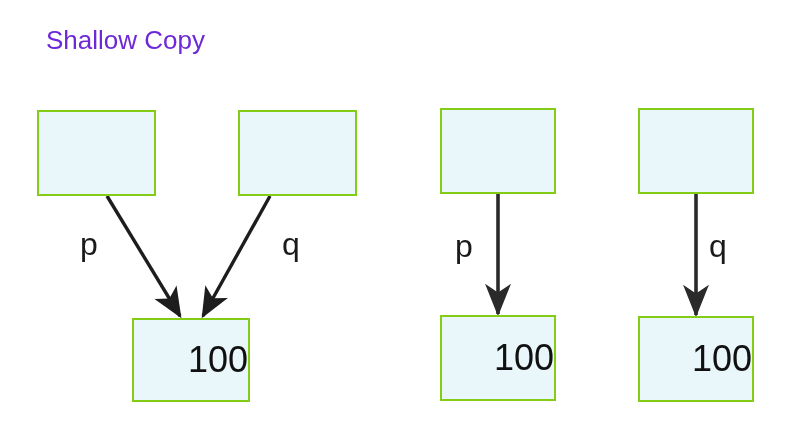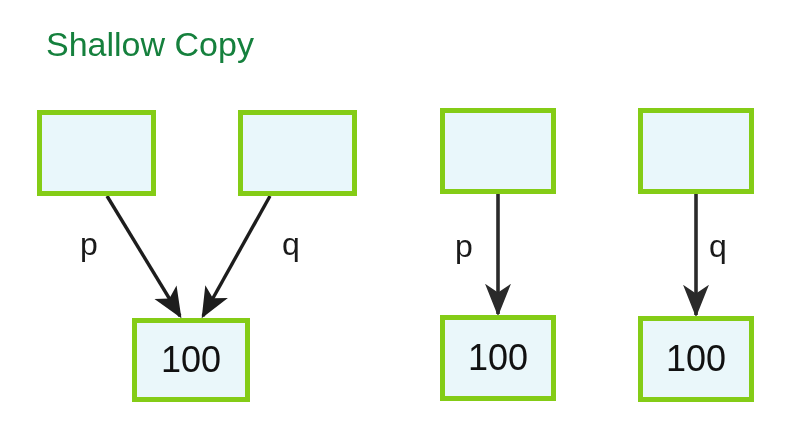--- a/index.html
+++ b/index.html
@@ -21,35 +21,35 @@
   .svg-layer {
     position: absolute;
     left: 0;
     top: 0;
     width: 812px;
     height: 448px;
   }
   .panel-title {
     position: absolute;
     font-family: "Liberation Sans", sans-serif;
-    font-size: 34px;
+    font-size: 26px;
     font-weight: 400;
-    color: #15803d;
+    color: #6d28d9;
     white-space: nowrap;
     line-height: 1;
     letter-spacing: 0px;
   }
   .node-box {
     position: absolute;
     box-sizing: border-box;
     background: #eaf7fa;
-    border: 5px solid #84cc16;
+    border: 2px solid #84cc16;
     display: flex;
     align-items: center;
-    justify-content: center;
+    justify-content: flex-end;
   }
   .node-box.empty {
     background: #e9f7fb;
   }
   .node-value {
     font-family: "Liberation Sans", sans-serif;
     font-size: 36px;
     font-weight: 400;
     color: #111111;
     line-height: 1;

